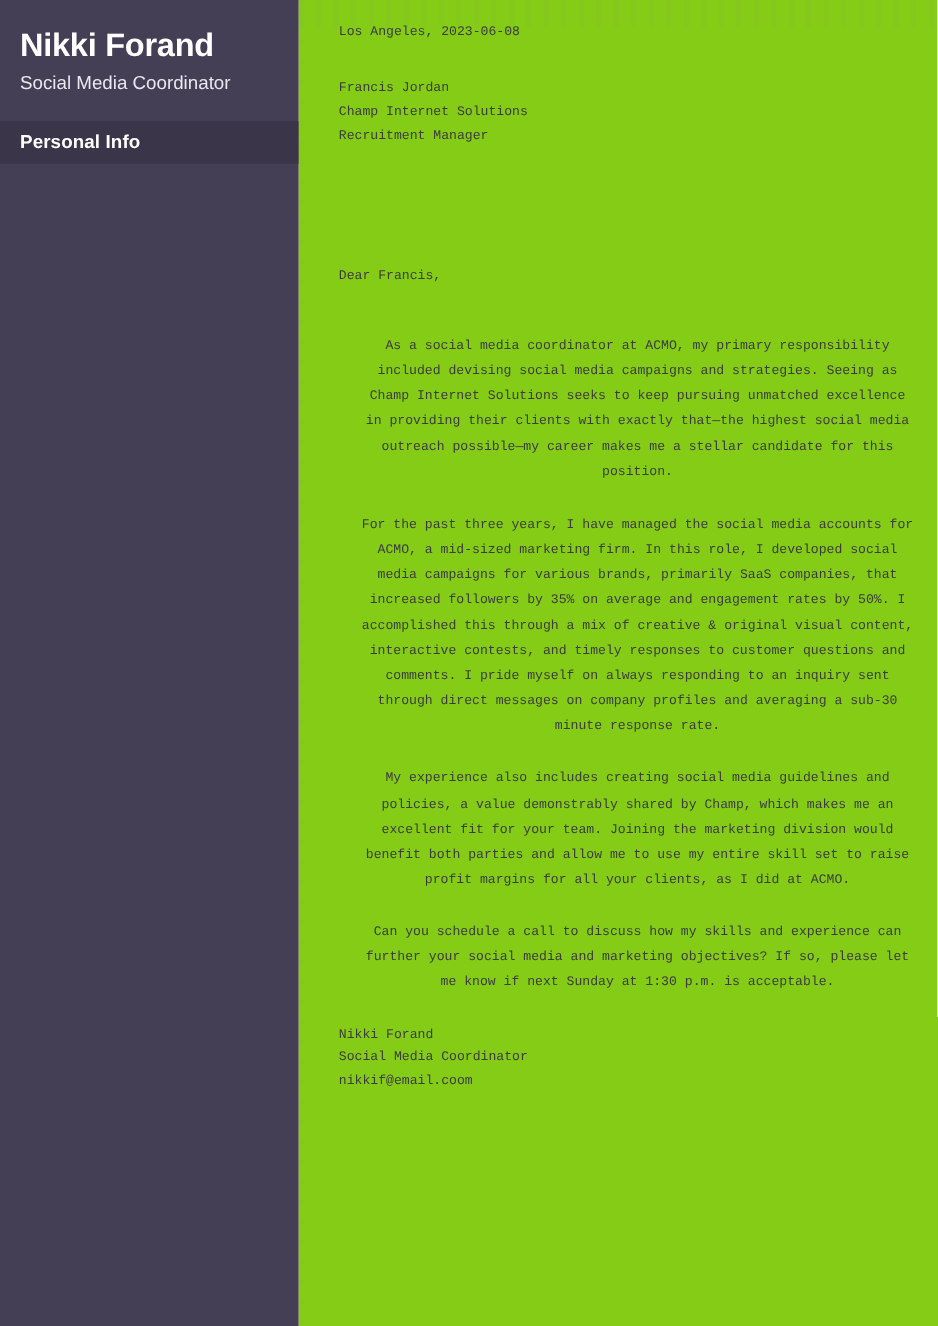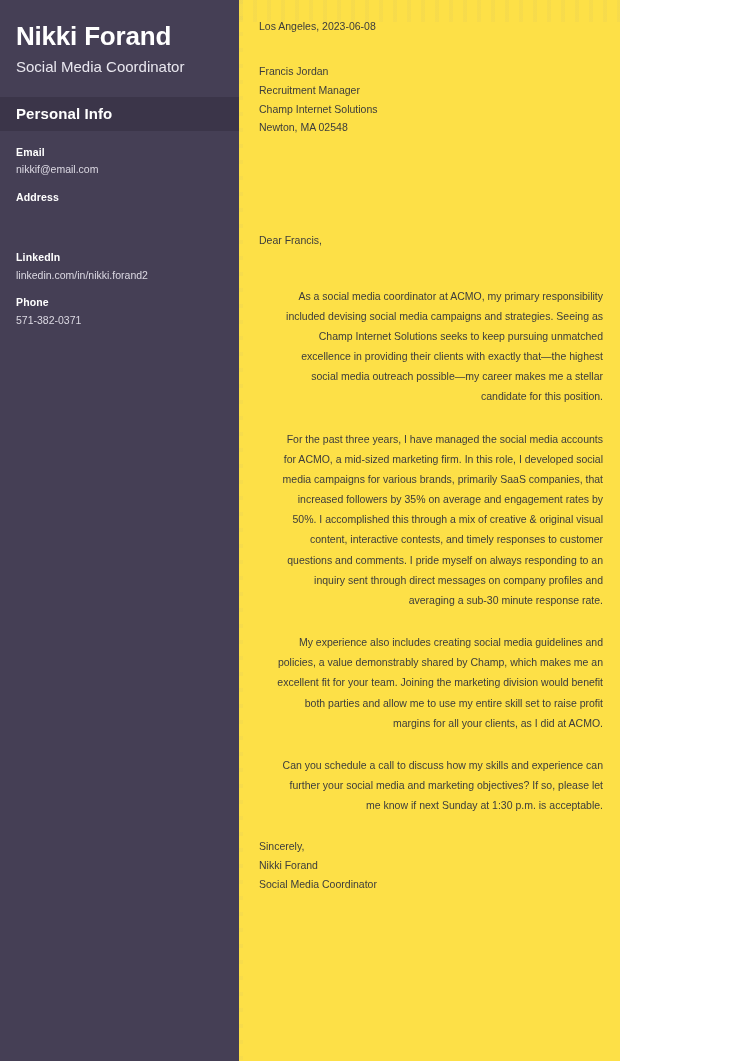--- a/index.html
+++ b/index.html
@@ -7,21 +7,21 @@
     padding: 0;
     background: #ffffff;
   }
   body {
     font-family: "Liberation Sans", sans-serif;
     -webkit-font-smoothing: antialiased;
   }
 
   .page {
     position: relative;
-    width: 620px;
+    width: 750px;
     height: 1061px;
     background: #ffffff;
     overflow: hidden;
     display: flex;
   }
 
   
   .sidebar {
     width: 239px;
     min-width: 239px;
@@ -96,23 +96,24 @@
   }
 
   .contact-value.has-text {
     min-height: 0;
   }
 
   
   .letter {
     flex: 1;
     position: relative;
-    padding: 18px 17px 0 20px;
+    padding: 18px 17px 0 32px;
     box-sizing: border-box;
-    background: #fde047;
+    background: #84cc16;
+    font-family: Liberation Mono, monospace;
   }
 
   .letter-inner {
     max-width: 478px;
   }
 
   .meta-date {
     color: #3c3c3c;
     font-size: 10.5px;
     line-height: 1.55;
@@ -136,21 +137,21 @@
     line-height: 1.78;
     margin-top: 94px;
     margin-bottom: 36px;
   }
 
   .body-par {
     color: #3c3c3c;
     font-size: 10.5px;
     line-height: 1.92;
     margin: 0 0 22px 16px;
-    text-align: right;
+    text-align: center;
   }
 
   .signoff {
     color: #3c3c3c;
     font-size: 10.5px;
     line-height: 1.78;
     margin-top: 14px;
   }
 
   .signoff div {
@@ -199,72 +200,48 @@
 
     <div class="sidebar-header">
       <h1 class="cand-name">Nikki Forand</h1>
       <h2 class="cand-title">Social Media Coordinator</h2>
     </div>
 
     <div class="section-band">
       <span class="section-band-title">Personal Info</span>
     </div>
 
-    <div class="contact-list">
-
-      <div class="contact-item">
-        <div class="contact-label">Email</div>
-        <div class="contact-value has-text">nikkif@email.com</div>
-      </div>
-
-      <div class="contact-item">
-        <div class="contact-label">Address</div>
-        <div class="contact-value"></div>
-      </div>
-
-      <div class="contact-item">
-        <div class="contact-label">LinkedIn</div>
-        <div class="contact-value has-text">linkedin.com/in/nikki.forand2</div>
-      </div>
-
-      <div class="contact-item">
-        <div class="contact-label">Phone</div>
-        <div class="contact-value has-text">571-382-0371</div>
-      </div>
-
-    </div>
   </aside>
 
   <main class="letter">
     <div class="edge-marks"></div>
     <div class="edge-marks-left"></div>
 
     <div class="letter-inner">
 
       <div class="meta-date">Los Angeles, 2023-06-08</div>
 
       <div class="recipient">
         <div>Francis Jordan</div>
+        <div>Champ Internet Solutions</div>
         <div>Recruitment Manager</div>
-        <div>Champ Internet Solutions</div>
-        <div>Newton, MA 02548</div>
       </div>
 
       <div class="salutation">Dear Francis,</div>
 
       <p class="body-par">As a social media coordinator at ACMO, my primary responsibility included devising social media campaigns and strategies. Seeing as Champ Internet Solutions seeks to keep pursuing unmatched excellence in providing their clients with exactly that—the highest social media outreach possible—my career makes me a stellar candidate for this position.</p>
 
       <p class="body-par">For the past three years, I have managed the social media accounts for ACMO, a mid-sized marketing firm. In this role, I developed social media campaigns for various brands, primarily SaaS companies, that increased followers by 35% on average and engagement rates by 50%. I accomplished this through a mix of creative &amp; original visual content, interactive contests, and timely responses to customer questions and comments. I pride myself on always responding to an inquiry sent through direct messages on company profiles and averaging a sub-30 minute response rate.</p>
 
       <p class="body-par">My experience also includes creating social media guidelines and policies, a value demonstrably shared by Champ, which makes me an excellent fit for your team. Joining the marketing division would benefit both parties and allow me to use my entire skill set to raise profit margins for all your clients, as I did at ACMO.</p>
 
       <p class="body-par">Can you schedule a call to discuss how my skills and experience can further your social media and marketing objectives? If so, please let me know if next Sunday at 1:30 p.m. is acceptable.</p>
 
       <div class="signoff">
-        <div>Sincerely,</div>
         <div>Nikki Forand</div>
         <div>Social Media Coordinator</div>
+        <div>nikkif@email.coom</div>
       </div>
 
     </div>
   </main>
 
 </div>
 
 </body></html>

